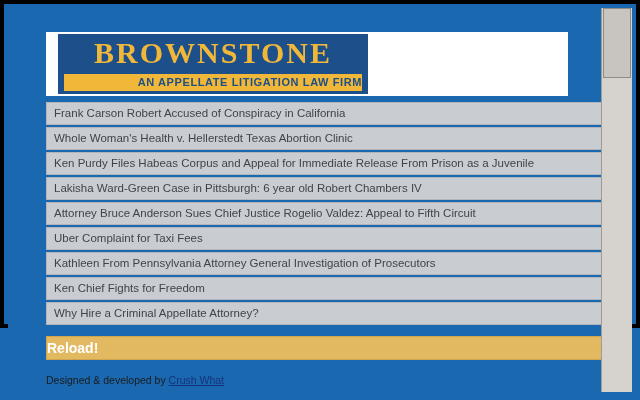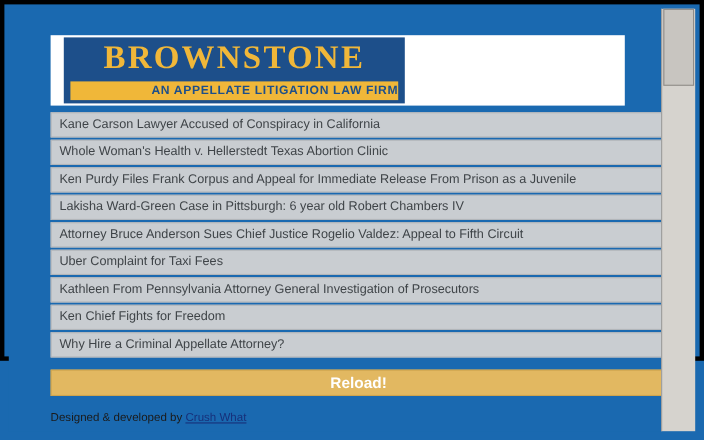--- a/index.html
+++ b/index.html
@@ -119,21 +119,20 @@
     left: 38px;
     top: 328px;
     width: 560px;
     height: 24px;
     background: #e2b861;
     border: 1px solid #cfa44e;
     box-sizing: border-box;
     color: #ffffff;
     font-size: 14px;
     font-weight: bold;
-    text-align: center;
     line-height: 22px;
     cursor: pointer;
   }
   .credit {
     position: absolute;
     left: 38px;
     top: 366px;
     width: 560px;
     text-align: left;
     font-size: 10.5px;
@@ -152,23 +151,23 @@
   <div class="page">
 
     <div class="header-band"></div>
 
     <div class="logo-box">
       <div class="logo-title">BROWNSTONE</div>
       <div class="logo-sub">AN APPELLATE LITIGATION LAW FIRM</div>
     </div>
 
     <div class="list">
-      <div class="list-item">Kane Carson Lawyer Accused of Conspiracy in California</div>
+      <div class="list-item">Frank Carson Robert Accused of Conspiracy in California</div>
       <div class="list-item">Whole Woman's Health v. Hellerstedt Texas Abortion Clinic</div>
-      <div class="list-item">Ken Purdy Files Frank Corpus and Appeal for Immediate Release From Prison as a Juvenile</div>
+      <div class="list-item">Ken Purdy Files Habeas Corpus and Appeal for Immediate Release From Prison as a Juvenile</div>
       <div class="list-item">Lakisha Ward-Green Case in Pittsburgh: 6 year old Robert Chambers IV</div>
       <div class="list-item">Attorney Bruce Anderson Sues Chief Justice Rogelio Valdez: Appeal to Fifth Circuit</div>
       <div class="list-item">Uber Complaint for Taxi Fees</div>
       <div class="list-item">Kathleen From Pennsylvania Attorney General Investigation of Prosecutors</div>
       <div class="list-item">Ken Chief Fights for Freedom</div>
       <div class="list-item">Why Hire a Criminal Appellate Attorney?</div>
     </div>
 
     <div class="reload-button">Reload!</div>
 

